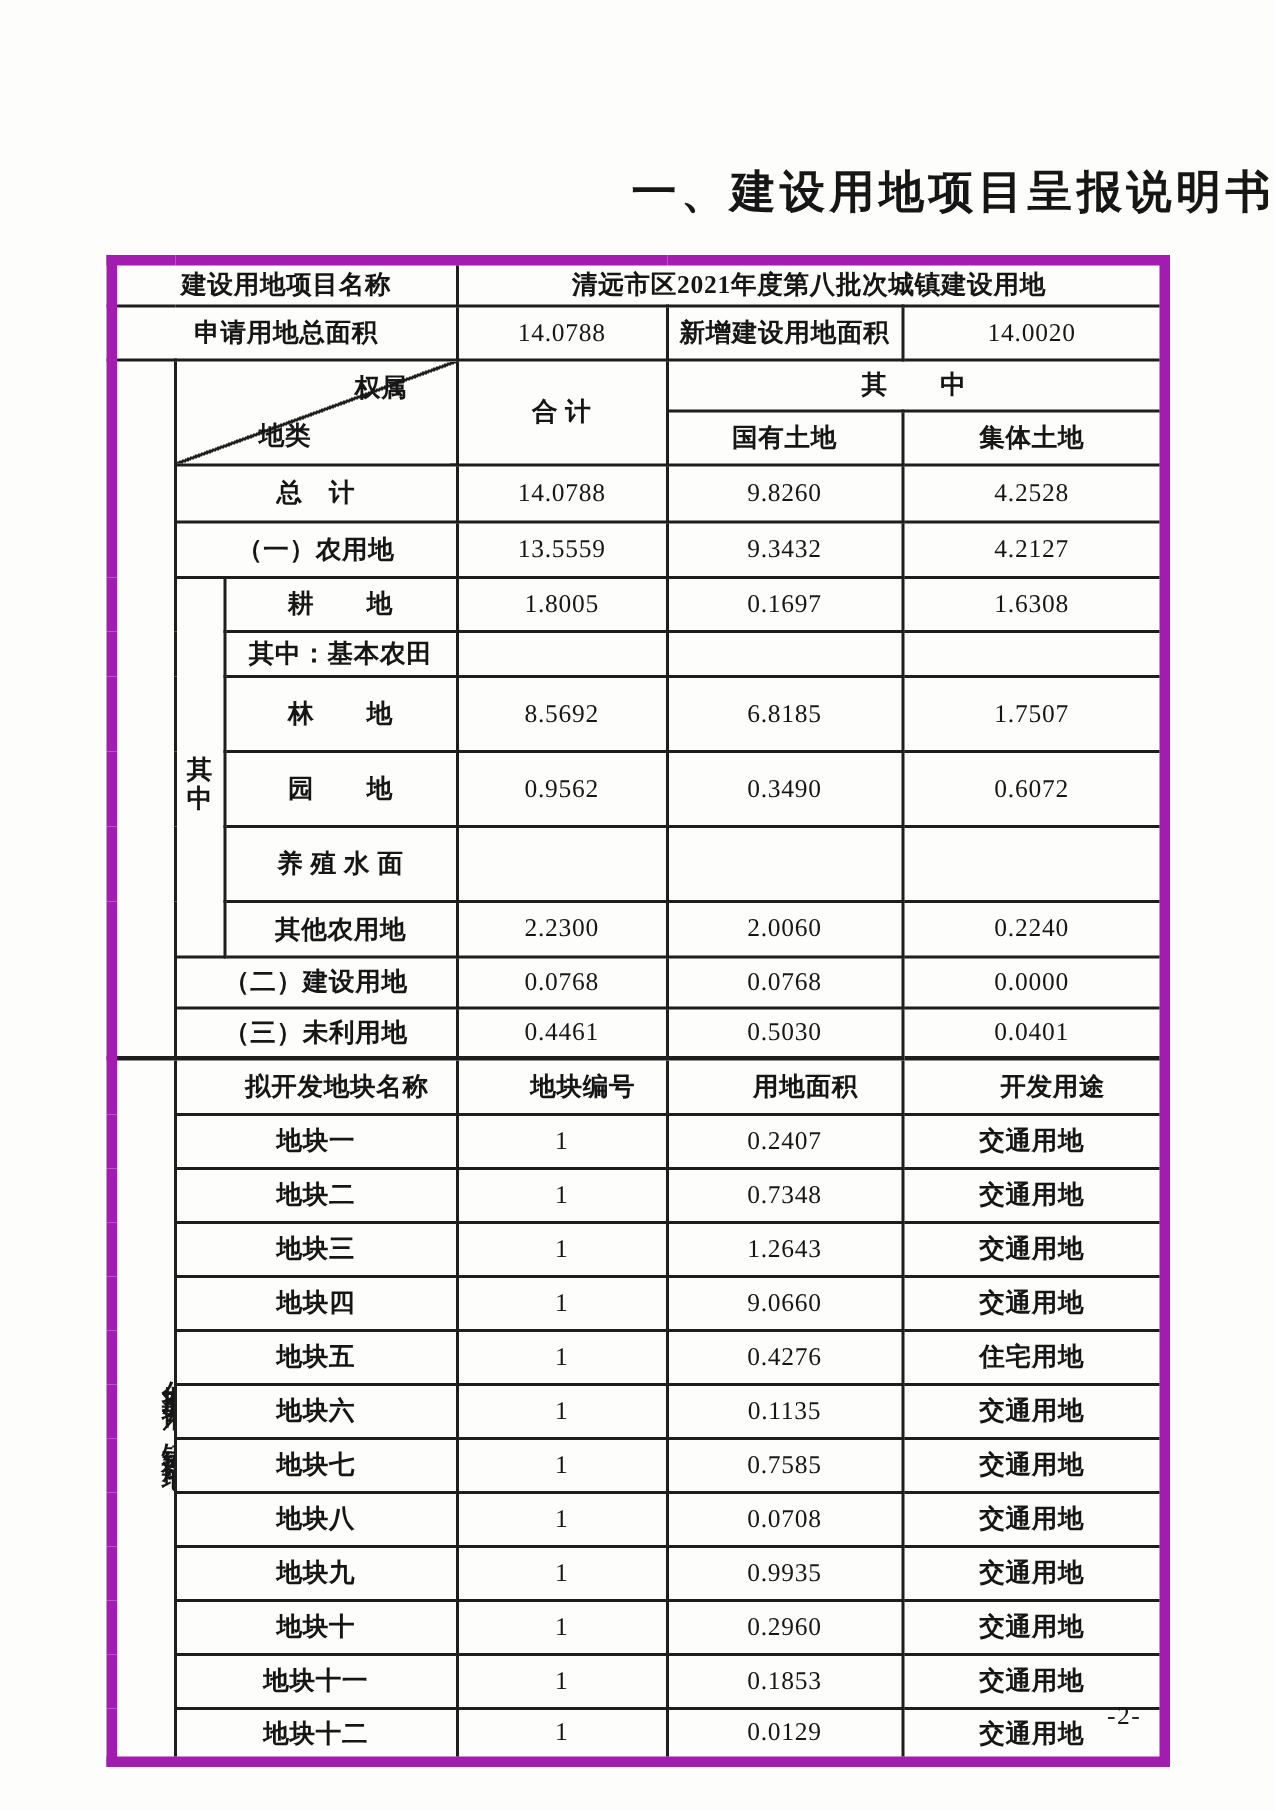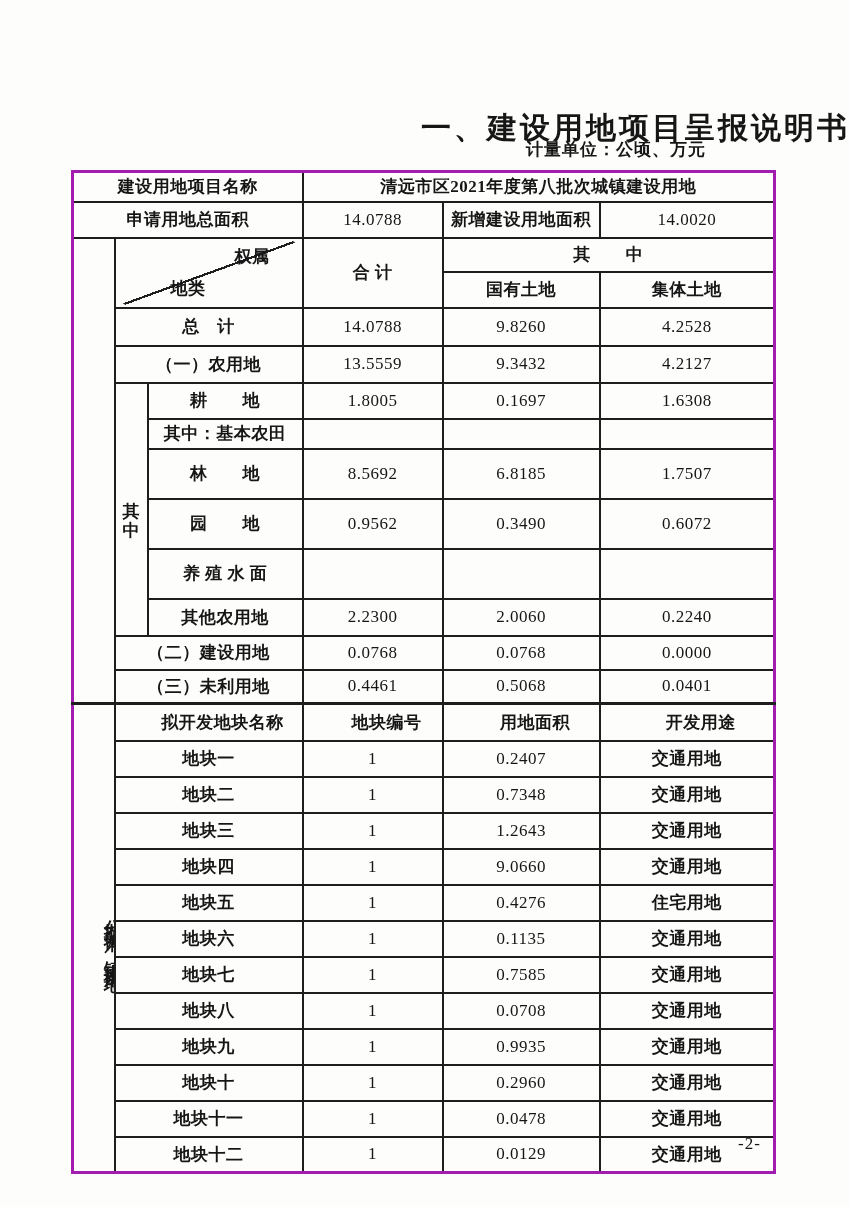--- a/index.html
+++ b/index.html
@@ -30,21 +30,21 @@
     font-weight: 600;
     letter-spacing: 1px;
   }
 
   table.form {
     position: absolute;
     left: 71px; top: 170px;
     width: 702px;
     border-collapse: collapse;
     table-layout: fixed;
-    border: 3px solid #a21caf;
+    border: 7px solid #a21caf;
   }
   td {
     border: 2px solid #1e1e1e;
     padding: 0 2px;
     text-align: center;
     vertical-align: middle;
     font-size: 17px;
     overflow: hidden;
   }
   .lbl { font-weight: 600; letter-spacing: 0.5px; }
@@ -58,21 +58,20 @@
   tr.h38 { height: 38px; }
   tr.sep > td { border-top-width: 3px; padding-left: 30px; }
 
   td.diagonal {
     position: relative;
     background-image: linear-gradient(to bottom right,
       transparent calc(50% - 1.1px),
       #1e1e1e calc(50% - 1.1px),
       #1e1e1e calc(50% + 1.1px),
       transparent calc(50% + 1.1px));
-    border-radius: 21px;
   }
   .diag-top    { position: absolute; top: 6px;  right: 32px; }
   .diag-bottom { position: absolute; bottom: 7px; left: 15px; margin-left: 40px; }
 
   .vtext {
     display: inline-block;
     writing-mode: vertical-lr;
     text-orientation: upright;
     font-weight: 600;
     line-height: 1;
@@ -86,21 +85,20 @@
     font-size: 17px;
     letter-spacing: 1px;
   }
 </style>
 </head>
 <body>
 
 <div class="page">
 
   <div class="doc-title">一、建设用地项目呈报说明书</div>
-  <div class="unit-note">计量单位：公顷、万元</div>
 
   <table class="form">
     <colgroup>
       <col style="width:42px">
         <col style="width:33px">
         <col style="width:155px">
       <col style="width:140px">
         <col style="width:157px">
         <col style="width:175px">
     </colgroup>
@@ -194,21 +192,21 @@
     <tr class="h34">
       <td colspan="2" class="lbl">（二）建设用地</td>
       <td class="num">0.0768</td>
       <td class="num">0.0768</td>
       <td class="num">0.0000</td>
     </tr>
 
     <tr class="h34">
       <td colspan="2" class="lbl">（三）未利用地</td>
       <td class="num">0.4461</td>
-      <td class="num">0.5068</td>
+      <td class="num">0.5030</td>
       <td class="num">0.0401</td>
     </tr>
 
     <tr class="h37 sep">
       <td rowspan="13">
         <span class="vtext v-plots">分批次城市／镇建设用地</span>
       </td>
       <td colspan="2" class="lbl">拟开发地块名称</td>
       <td class="lbl">地块编号</td>
       <td class="lbl">用地面积</td>
@@ -271,21 +269,21 @@
     </tr>
     <tr class="h36">
       <td colspan="2" class="lbl">地块十</td>
       <td class="num">1</td>
       <td class="num">0.2960</td>
       <td class="lbl">交通用地</td>
     </tr>
     <tr class="h36">
       <td colspan="2" class="lbl">地块十一</td>
       <td class="num">1</td>
-      <td class="num">0.0478</td>
+      <td class="num">0.1853</td>
       <td class="lbl">交通用地</td>
     </tr>
     <tr class="h36">
       <td colspan="2" class="lbl">地块十二</td>
       <td class="num">1</td>
       <td class="num">0.0129</td>
       <td class="lbl">交通用地</td>
     </tr>
   </tbody>
     </table>

